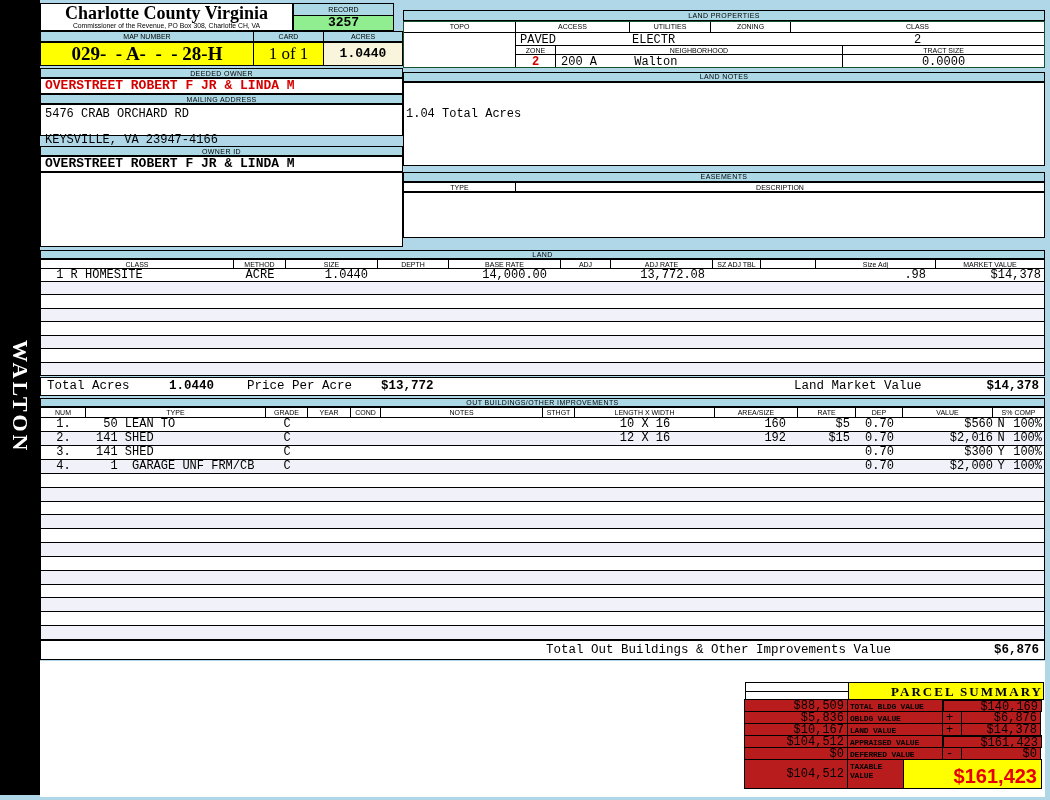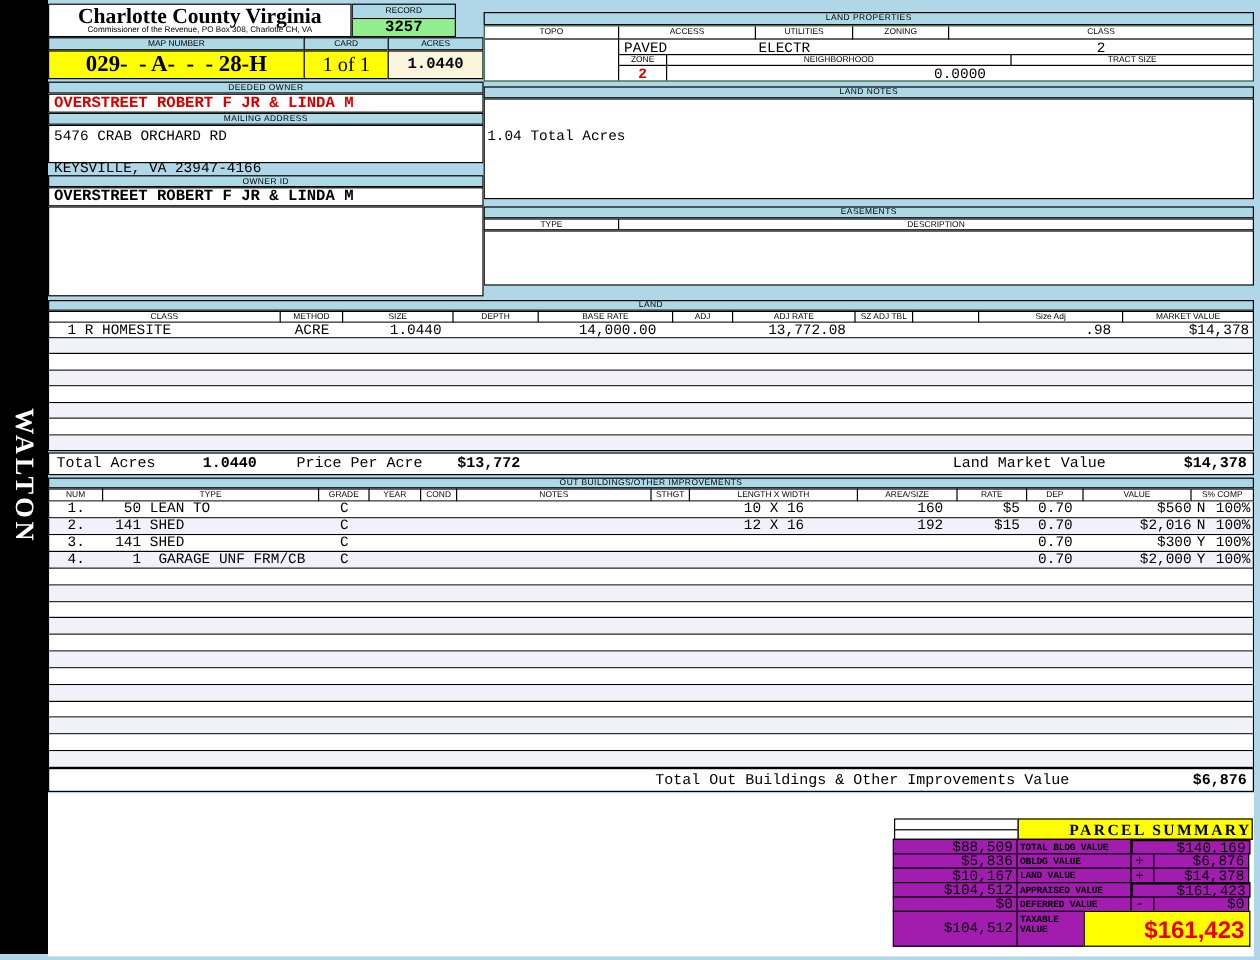--- a/index.html
+++ b/index.html
@@ -11,21 +11,21 @@
   .box{background:#fff;border:1px solid #000;}
   .bluebar{background:#add8e6;border:1px solid #000;font-size:7px;letter-spacing:.4px;text-align:center;line-height:8px;font-family:"Liberation Sans",sans-serif;}
   .mono{font-family:"Liberation Mono",monospace;}
   .pre{white-space:pre;}
   .red{color:#d40000;}
   .b{font-weight:bold;}
   
   .title-box{left:40px;top:3px;width:253px;height:28px;text-align:center;}
   .county{font-family:"Liberation Serif",serif;font-weight:bold;font-size:18px;line-height:18px;}
   .commish{font-size:6.8px;line-height:8px;white-space:nowrap;}
-  .record-box{left:293px;top:3px;width:87px;height:28px;}
+  .record-box{left:293px;top:3px;width:101px;height:28px;}
   .record-head{height:13px;background:#add8e6;border:1px solid #000;font-size:7px;text-align:center;line-height:12px;}
   .record-val{height:15px;background:#90ee90;border:1px solid #000;border-top:none;text-align:center;font-size:13px;line-height:14px;font-weight:bold;}
   .maphead{left:40px;top:31px;width:363px;height:11px;display:flex;}
   .maphead>div{background:#add8e6;border:1px solid #000;border-right:none;font-size:7px;text-align:center;line-height:10px;}
   .maphead>div:last-child{border-right:1px solid #000;}
   .mapval{left:40px;top:42px;width:363px;height:24px;display:flex;}
   .mapval>div{border:1px solid #000;border-right:none;text-align:center;}
   .mapval>div:last-child{border-right:1px solid #000;}
   .cell-mapnum{width:213px;background:#ffff00;font-family:"Liberation Serif",serif;font-size:19px;font-weight:600;line-height:22px;}
   .cell-card{width:70px;background:#ffff00;font-family:"Liberation Serif",serif;font-size:17px;line-height:22px;}
@@ -78,21 +78,21 @@
   .ob-total{top:640px;height:20px;line-height:18px;}
   .ob-total span{position:absolute;}
   .bottom-box{left:40px;top:661px;width:1005px;height:136px;background:#fff;}
   
   .tr-cell{overflow:hidden;}
   .ra{text-align:right;}
   .ca{text-align:center;}
   
   .ps{left:745px;top:682px;width:300px;}
   .ps-row{display:flex;margin-top:-1px;}
-  .ps-cell{border:1px solid #000;margin-left:-1px;background:#a21caf;overflow:hidden;}
+  .ps-cell{border:1px solid #000;margin-left:-1px;background:#b91c1c;overflow:hidden;}
   .ps-row:first-child{margin-top:0;}
   .ps-prior{width:104px;text-align:right;font-family:"Liberation Mono",monospace;font-size:12px;padding-right:3px;}
   .ps-label{width:96px;font-family:"Liberation Mono",monospace;font-weight:bold;font-size:8px;line-height:9px;padding:2px 0 0 2px;letter-spacing:-.2px;}
   .ps-op{width:20px;text-align:left;padding-left:3px;font-family:"Liberation Mono",monospace;font-size:12px;}
   .ps-val{width:80px;text-align:right;font-family:"Liberation Mono",monospace;font-size:12px;padding-right:3px;}
   .ps-val-wide{width:100px;}
   .heavy{border-left:2px solid #000;border-top:2px solid #000;}
   .ps-title{width:196px;background:#ffff00;font-family:"Liberation Serif",serif;font-weight:bold;font-size:13px;text-align:right;letter-spacing:2px;line-height:17px;height:18px;}
   .ps-empty-stack{width:104px;height:18px;display:flex;flex-direction:column;}
   .ps-empty-stack>div{flex:1;border:1px solid #000;margin-top:-1px;background:#fff;}
@@ -162,20 +162,24 @@
           <div style="width:80px"></div>
           <div style="flex:1" class="ca">2</div>
         </div>
         <div class="lp-zhead">
           <div style="width:40px">ZONE</div>
           <div style="width:287px">NEIGHBORHOOD</div>
           <div style="flex:1;border-right:none">TRACT SIZE</div>
         </div>
         <div class="lp-zrow mono">
           <div style="width:40px;border-right:1px solid #000" class="ca b red">2</div>
+          <div style="width:287px;border-right:1px solid #000;padding-left:5px">
+            <span>200 A</span>
+            <span style="margin-left:30px">Walton</span>
+          </div>
           <div style="flex:1" class="ca">0.0000</div>
         </div>
       </div>
     </div>
   </div>
 
   <div class="abs bluebar notes-bar">LAND NOTES</div>
   <div class="abs box notes-box mono">
     <span>1.04 Total Acres</span>
   </div>

